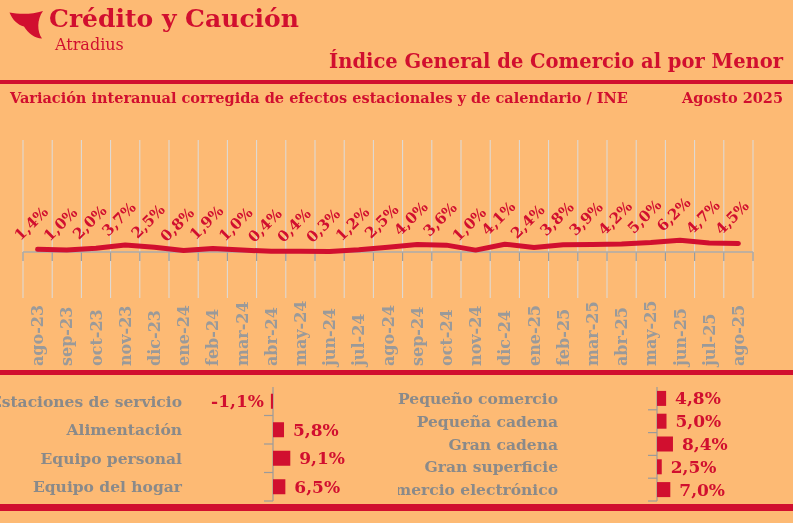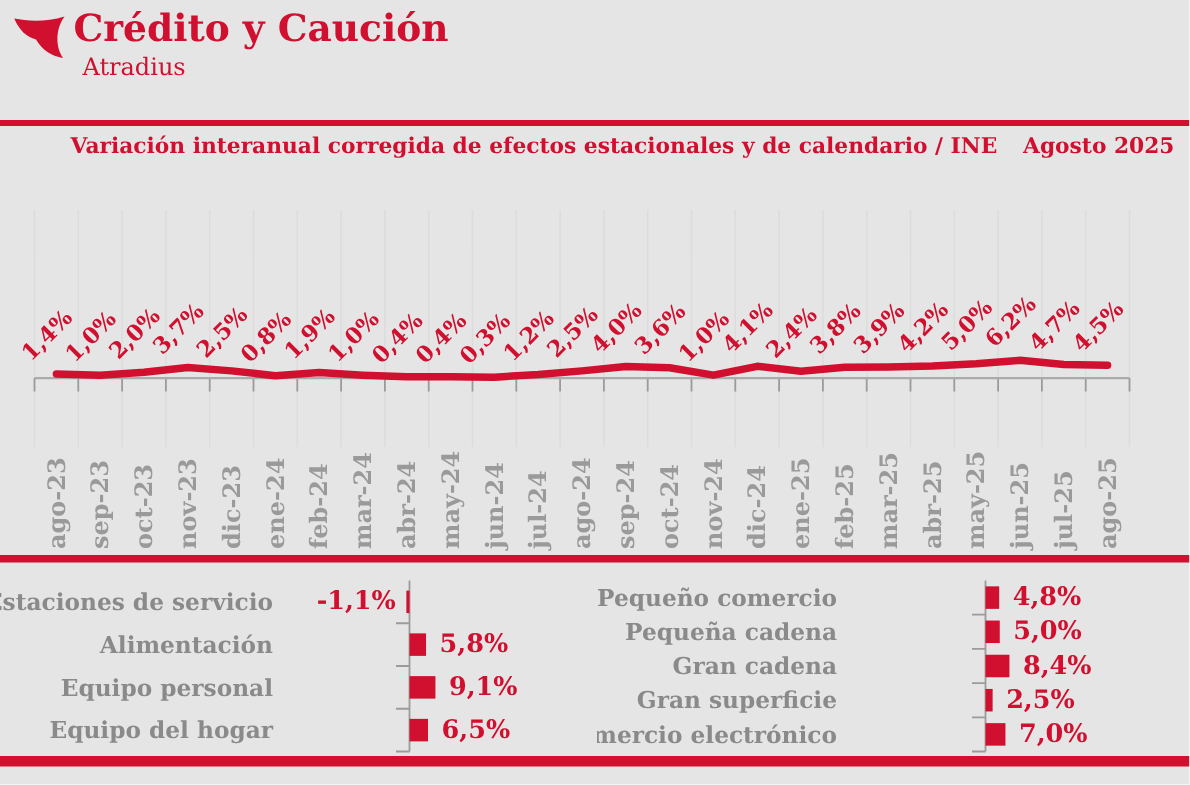--- a/index.html
+++ b/index.html
@@ -1,29 +1,29 @@
 <!DOCTYPE html>
 <html style="--red: #d10f2f;"><head>
 <meta charset="utf-8">
 <style>
   html,body{margin:0;padding:0;background:#fff;}
-  .page{position:relative;width:793px;height:523px;background:#e5e5e5;overflow:hidden;
+  .page{position:relative;width:793px;height:523px;background:#fdba74;overflow:hidden;
         font-family:"DejaVu Serif","Liberation Serif",serif;}
   .logo{position:absolute;left:8px;top:6px;display:flex;align-items:flex-start;gap:5px;}
   .logo-mark{margin-top:4px;}
   .logo-name{font-weight:bold;font-size:25px;line-height:1.05;color:var(--red);}
   .logo-sub{font-size:16px;color:var(--red);margin-top:3px;margin-left:6px;}
   .page-title{position:absolute;top:50px;right:10px;margin:0;font-size:19.5px;font-weight:bold;color:var(--red);}
   .rule{position:absolute;left:0;right:0;background:var(--red);}
   .rule-1{top:80px;height:4px;}
   .rule-2{top:370px;height:5px;}
   .rule-3{top:504px;height:7px;}
   .subtitle-row{position:absolute;top:89px;left:10px;right:10px;display:flex;
                 justify-content:space-between;align-items:baseline;
-                font-weight:bold;font-size:14.5px;color:var(--red);margin-left:37px;}
+                font-weight:bold;font-size:14.5px;color:var(--red);}
   .main-chart{position:absolute;top:128px;left:0;}
   .breakdown{position:absolute;top:383px;left:0;width:793px;display:flex;}
   text.glabel{font:bold 15px "DejaVu Serif",serif;fill:var(--red);}
   text.mlabel{font:bold 16px "DejaVu Serif",serif;fill:#9a9a9a;}
   text.cat{font:bold 15.5px "DejaVu Serif",serif;fill:#8a8a8a;dominant-baseline:central;}
   text.val{font:bold 17px "DejaVu Serif",serif;fill:var(--red);dominant-baseline:central;}
 </style>
 </head>
 <body>
 
@@ -32,20 +32,21 @@
   <div class="logo">
     <svg class="logo-mark" width="36" height="30" viewBox="0 0 36 30">
       <path d="M35 1 C23 4.8 10.5 4.2 1.5 2.4 C4.8 10.2 9.6 14.6 16 16.4 C20.2 23.6 26.8 27.8 34 28.6 C29 21.5 28.8 9.5 35 1 Z" fill="#d10f2f"></path>
     </svg>
     <div class="logo-text">
       <div class="logo-name">Crédito y Caución</div>
       <div class="logo-sub">Atradius</div>
     </div>
   </div>
 
+  <h1 class="page-title">Índice General de Comercio al por Menor</h1>
 
   <div class="rule rule-1"></div>
 
   <div class="subtitle-row">
     <span>Variación interanual corregida de efectos estacionales y de calendario / INE</span>
     <span>Agosto 2025</span>
   </div>
 
   <svg class="main-chart" width="793" height="242" viewBox="0 0 793 242">
       <line x1="23" y1="12" x2="23" y2="170" stroke="#dcdcdc" stroke-width="1"></line>

